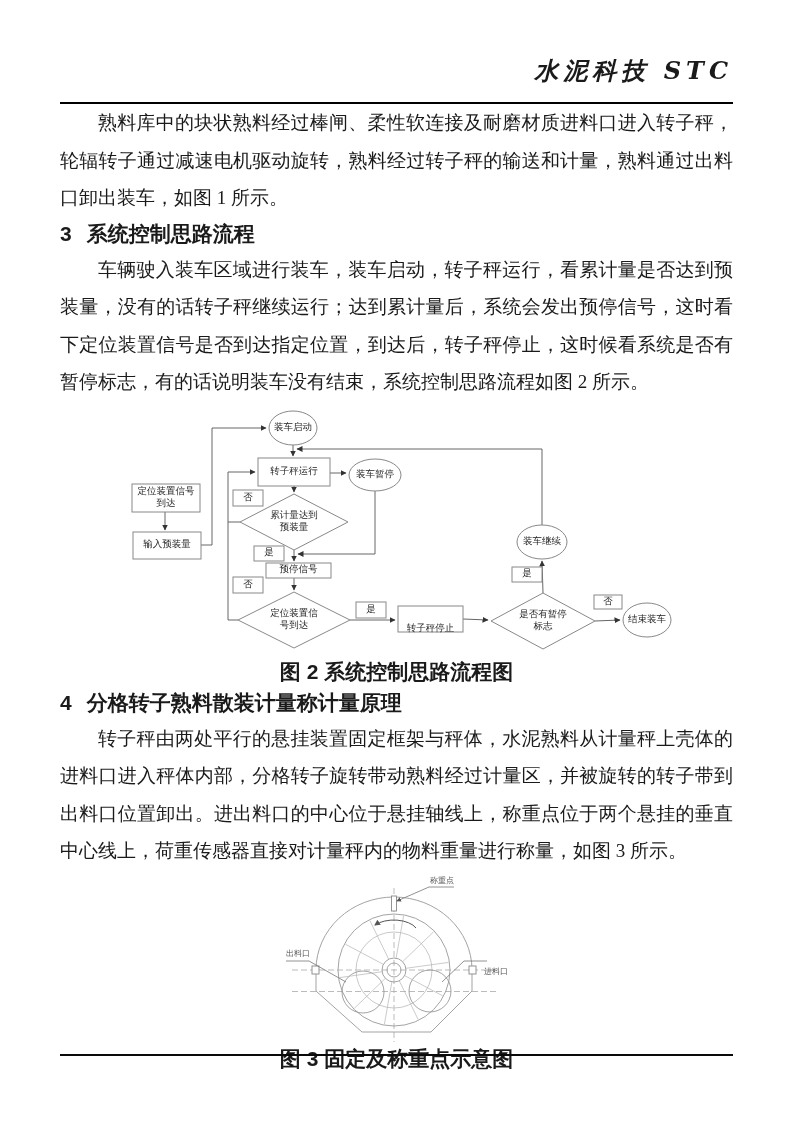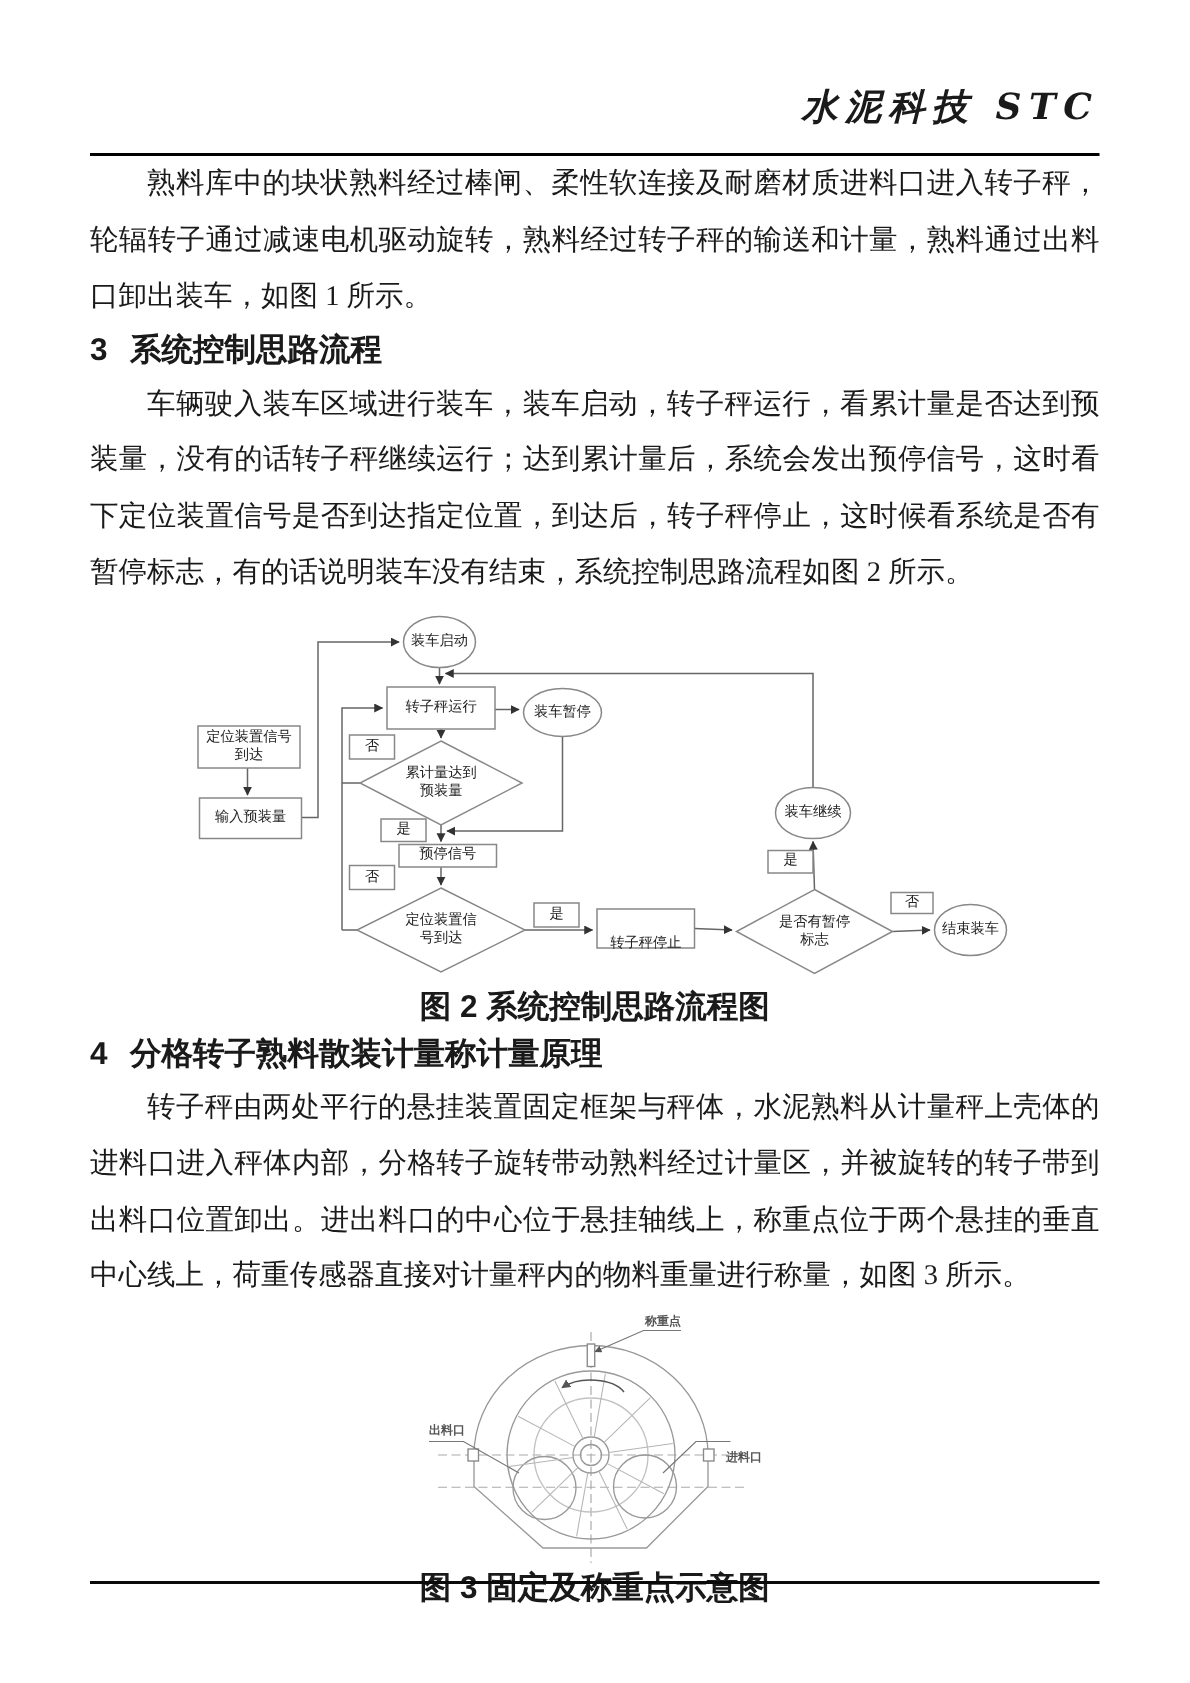--- a/index.html
+++ b/index.html
@@ -26,21 +26,21 @@
   .flow-wrap svg{position:absolute;left:0;top:0;}
   .fl{
     position:absolute;display:flex;align-items:center;justify-content:center;
     text-align:center;font-family:Liberation Mono, monospace;
     font-size:9.5px;line-height:11.5px;color:#222;
   }
   .fig-caption{
     text-align:center;font-family:"Liberation Sans",sans-serif;
     font-size:21px;font-weight:600;line-height:23px;margin-top:1px;
   }
-  .fig3-wrap{position:relative;width:225px;height:172px;margin:4px auto 0 auto;font-weight:bold;}
+  .fig3-wrap{position:relative;width:225px;height:172px;margin:4px auto 0 auto;}
   .fig3-wrap svg{position:absolute;left:0;top:0;}
   .cadl{
     position:absolute;font-family:"Liberation Sans",sans-serif;
     font-size:8px;line-height:10px;color:#555;text-align:center;
   }
   .footer{position:absolute;left:60px;right:60px;top:1054px;}
   .foot-rule{border-top:2.5px solid #0a0a0a;height:0;}
   .foot-row{position:relative;height:20px;margin-top:3px;font-size:13.5px;font-family:"Liberation Serif",serif;}
   .foot-page{position:absolute;left:0;right:0;text-align:center;}
   .foot-issue{position:absolute;right:0;top:0;}

